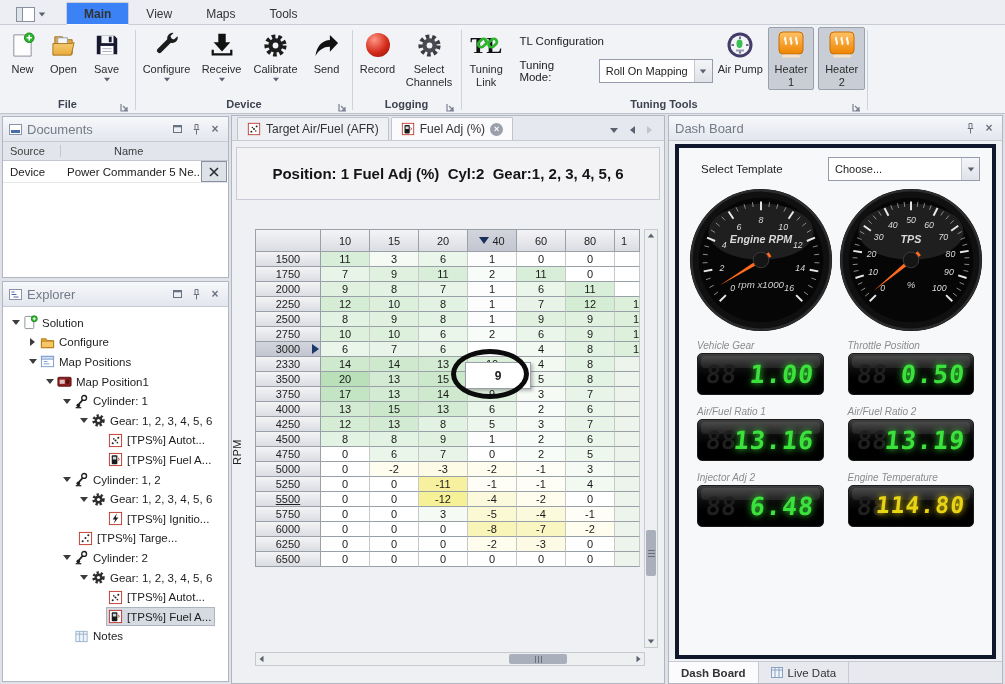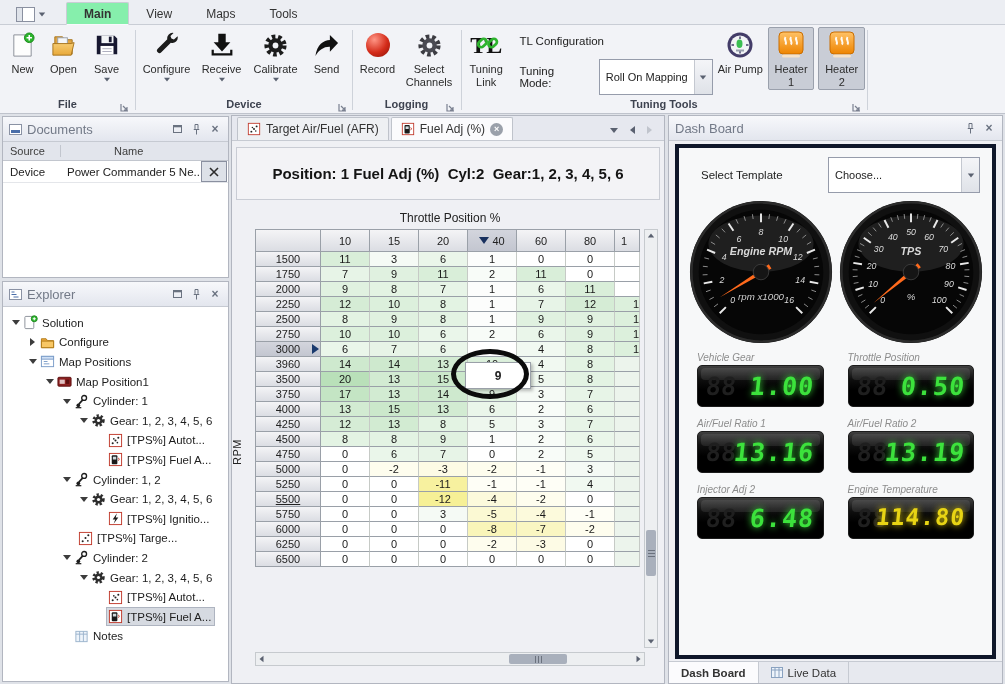--- a/index.html
+++ b/index.html
@@ -15,33 +15,33 @@
   .tri-r{border-top:4px solid transparent;border-bottom:4px solid transparent;border-left:5px solid #5a6170;}
   .tri.dis{border-right-color:#c0c4cc;border-left-color:#c0c4cc;}
 
   
   .ribbon{position:absolute;left:0;top:0;width:1005px;height:114px;background:#f2f3f7;border-bottom:1px solid #bfc3cc;box-sizing:border-box;}
   .tabrow{height:24px;background:#eceef3;border-bottom:1px solid #c9cdd5;display:flex;align-items:flex-end;}
   .qat{width:36px;height:16px;margin:0 14px 2px 16px;display:flex;align-items:center;gap:3px;}
   .qat .qicon{width:17px;height:13px;border:1px solid #8a90a0;background:#fff;display:flex;}
   .qat .qicon i{display:block;width:5px;height:100%;background:#dfe3ea;border-right:1px solid #8a90a0;}
   .rtab{padding:4px 17px 3px;font-size:12px;color:#333;cursor:default;}
-  .rtab.active{background:#86efac;border:1px solid #c9cdd5;border-bottom:1px solid #f8f9fc;border-radius:2px 2px 0 0;font-weight:bold;margin-bottom:-1px;}
+  .rtab.active{background:#3b82f6;border:1px solid #c9cdd5;border-bottom:1px solid #f8f9fc;border-radius:2px 2px 0 0;font-weight:bold;margin-bottom:-1px;}
   .rbody{position:relative;height:89px;}
   .rgroup{position:absolute;top:0;height:89px;}
   .glabel{position:absolute;left:0;right:0;bottom:1px;height:15px;font-size:11px;font-weight:bold;color:#3e4350;text-align:center;}
   .glauncher{position:absolute;right:4px;bottom:2px;width:9px;height:9px;}
   .gsep{position:absolute;top:5px;height:80px;width:1px;background:#ced2da;}
   .rbuttons{display:flex;align-items:flex-start;height:70px;padding-top:2px;}
   .rbtn{display:flex;flex-direction:column;align-items:center;font-size:11px;color:#2b2b2b;text-align:center;line-height:1.15;padding-top:2px;cursor:default;}
   .rbtn .ric{height:32px;display:flex;align-items:center;justify-content:center;margin-bottom:2px;}
   .rbtn .dd{margin-top:1px;}
   .rbtn.pressed{background:#c9cdd6;border:1px solid #9aa0ac;border-radius:2px;padding:1px 2px;}
   .tl-config{font-size:11.5px;color:#222;}
-  .select{display:inline-flex;align-items:center;height:36px;background:#fff;border:1px solid #969cab;font-size:11px;box-sizing:border-box;}
+  .select{display:inline-flex;align-items:center;height:24px;background:#fff;border:1px solid #969cab;font-size:11px;box-sizing:border-box;}
   .select .sval{padding:0 6px;flex:1;white-space:nowrap;overflow:hidden;}
   .select .sbtn{width:17px;align-self:stretch;border-left:1px solid #c4c8d0;display:flex;align-items:center;justify-content:center;background:linear-gradient(#f4f5f8,#dfe2e8);}
   .launch-svg{stroke:#7a8090;fill:none;stroke-width:1.2;}
 
   
   .panel{position:absolute;background:#fff;border:1px solid #b2b6c0;box-sizing:border-box;}
   .ptitle{height:24px;background:linear-gradient(#f7f8fb,#e3e6ee);border-bottom:1px solid #c6cad2;display:flex;align-items:center;gap:5px;padding:0 6px;font-size:13px;color:#737a88;}
   .ptitle .sp{flex:1;}
   .ticonbtn{width:14px;height:14px;display:flex;align-items:center;justify-content:center;color:#6a7280;}
 
@@ -685,21 +685,20 @@
         <span class="tabclose">×</span>
       </div>
       <div class="etabctl">
         <span class="tri tri-d"></span>
         <span class="tri tri-l"></span>
         <span class="tri tri-r dis"></span>
       </div>
     </div>
 
     <div class="etitle">Position: 1 Fuel Adj (%)  Cyl:2  Gear:1, 2, 3, 4, 5, 6</div>
-    <div class="xlab">Throttle Position %</div>
     <div class="ylab">RPM</div>
 
     <div class="grid">
         <div class="grow head">
           <div class="gcell ghdr" style="width: 65px;"></div>
           <div class="gcell ghdr" style="width: 49px;">
             <span>10</span>
           </div>
           <div class="gcell ghdr" style="width: 49px;">
             <span>15</span>
@@ -801,21 +800,21 @@
           <div class="gcell" style="width: 49px; background: rgb(234, 246, 234);">6</div>
           <div class="gcell" style="width: 49px; background: rgb(231, 244, 231);">7</div>
           <div class="gcell" style="width: 49px; background: rgb(234, 246, 234);">6</div>
           <div class="gcell" style="width: 49px; background: rgb(255, 255, 255);"></div>
           <div class="gcell" style="width: 49px; background: rgb(241, 249, 241);">4</div>
           <div class="gcell" style="width: 49px; background: rgb(227, 243, 227);">8</div>
           <div class="gcell gclip" style="width: 25px; background: rgb(220, 240, 220);">1</div>
         </div>
         <div class="grow">
           <div class="gcell ghdr" style="width: 65px;">
-            <span>3960</span>
+            <span>2330</span>
           </div>
           <div class="gcell" style="width: 49px; background: rgb(206, 233, 206);">14</div>
           <div class="gcell" style="width: 49px; background: rgb(206, 233, 206);">14</div>
           <div class="gcell" style="width: 49px; background: rgb(210, 235, 210);">13</div>
           <div class="gcell" style="width: 49px; background: rgb(220, 240, 220);">10</div>
           <div class="gcell" style="width: 49px; background: rgb(241, 249, 241);">4</div>
           <div class="gcell" style="width: 49px; background: rgb(227, 243, 227);">8</div>
           <div class="gcell gclip" style="width: 25px; background: rgb(236, 244, 236);"></div>
         </div>
         <div class="grow">

